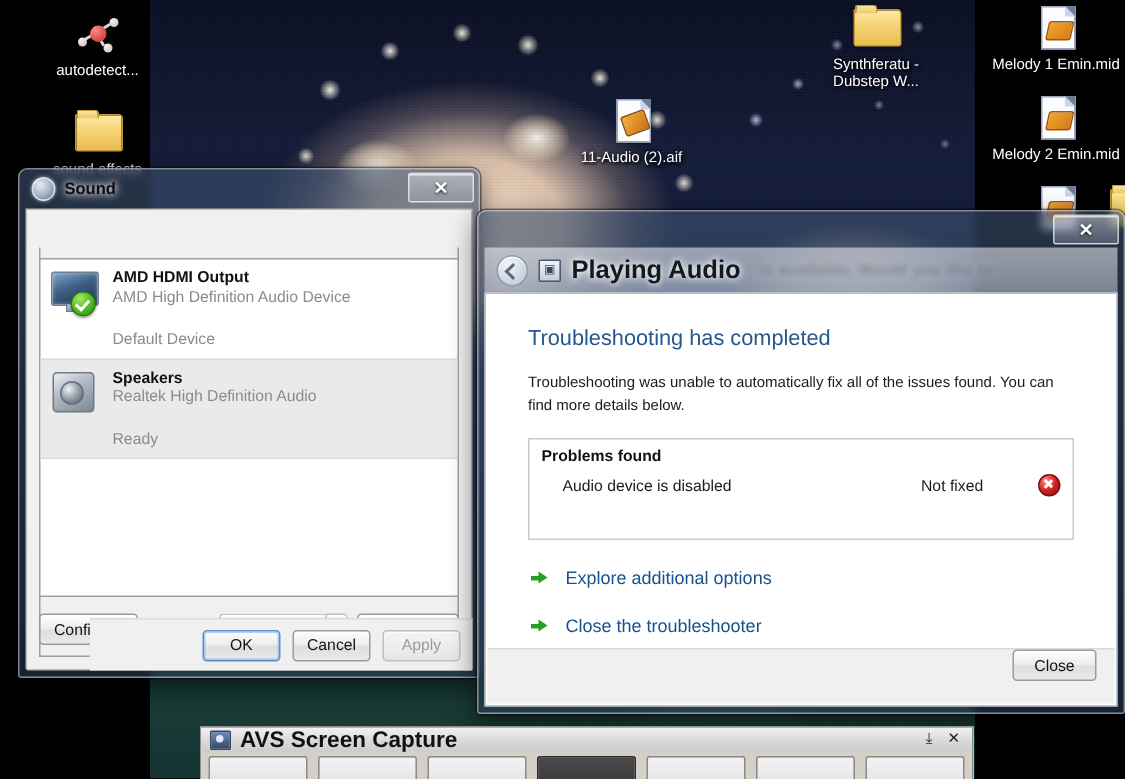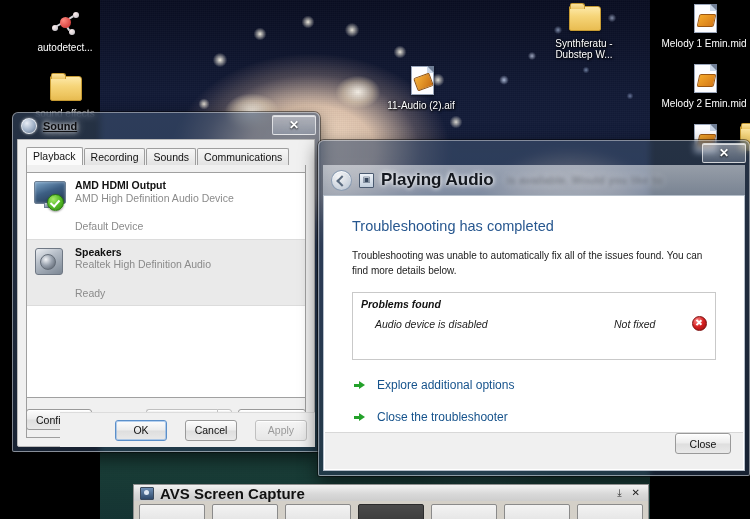--- a/index.html
+++ b/index.html
@@ -83,21 +83,21 @@
   .titlebar .tb-title{font-weight:bold;text-shadow:0 0 4px rgba(255,255,255,.9),0 0 8px rgba(255,255,255,.8);}
   .tb-close{position:absolute;top:2px;right:3px;width:42px;height:18px;border-radius:2px;
     background:linear-gradient(180deg,rgba(250,250,255,.42),rgba(180,195,215,.30));
     border:1px solid rgba(255,255,255,.65);box-shadow:inset 0 1px 0 rgba(255,255,255,.7);
     display:flex;align-items:center;justify-content:center;color:#fff;font-size:12px;font-weight:bold;
     text-shadow:0 1px 2px rgba(0,0,0,.85);cursor:pointer;}
   .win-body{background:#f0f0f0;}
 
   
   #sound-dialog{left:12px;top:112px;width:308px;height:340px;}
-  #sound-dialog .titlebar{padding-left:8px;text-decoration:underline;}
+  #sound-dialog .titlebar{padding-left:8px;}
   #sound-icon{width:14px;height:14px;border-radius:50%;margin-right:6px;flex:none;
     background:radial-gradient(circle at 35% 30%,#e9eef6 0%,#9fb0c6 55%,#5a6b85 100%);
     border:1px solid rgba(255,255,255,.7);box-shadow:0 0 3px rgba(255,255,255,.6);}
   #sound-dialog .win-body{position:absolute;left:4px;right:4px;top:26px;bottom:4px;
     background:#f0f0f0;border:1px solid #b9b9b9;border-radius:0 0 2px 2px;}
   .tabstrip{position:absolute;left:8px;top:7px;right:8px;height:18px;display:flex;align-items:flex-end;
     border-bottom:1px solid #9e9e9e;}
   .tab{font-size:10.5px;color:#111;padding:2px 6px 2px;border:1px solid #9e9e9e;border-bottom:none;
     background:linear-gradient(180deg,#f6f6f6,#e3e3e3);margin-right:1px;border-radius:2px 2px 0 0;
     cursor:pointer;line-height:12px;}
@@ -134,21 +134,21 @@
     box-shadow:inset 0 1px 0 rgba(255,255,255,.9);cursor:pointer;padding:0 9px;display:inline-flex;
     align-items:center;justify-content:center;box-sizing:border-box;}
   .btn:disabled,.btn.disabled{color:#9a9a9a;cursor:default;
     background:linear-gradient(180deg,#f5f5f5,#e6e6e6);border-color:#c0c0c0;}
   .btn.default{border-color:#5b8fc9;box-shadow:inset 0 0 0 1px rgba(120,170,225,.55),inset 0 1px 0 rgba(255,255,255,.9);}
   .split{display:inline-flex;height:21px;vertical-align:top;}
   .split .main{border-right:none;border-radius:3px 0 0 3px;}
   .split .arrow{width:15px;border-radius:0 3px 3px 0;padding:0;font-size:8px;}
   .dlg-footer{position:absolute;left:4px;right:4px;bottom:4px;height:34px;
     background:#f0f0f0;border-top:1px solid #dcdcdc;display:flex;align-items:center;
-    justify-content:flex-end;gap:18px;padding-right:8px;margin-left:43px;}
+    justify-content:flex-end;gap:8px;padding-right:8px;margin-left:43px;}
 
   
   #troubleshooter{left:318px;top:140px;width:432px;height:336px;}
   #troubleshooter .titlebar{height:24px;}
   .ts-header{position:absolute;left:4px;right:4px;top:24px;height:30px;
     background:linear-gradient(180deg,rgba(245,248,252,.55),rgba(225,234,245,.45));
     display:flex;align-items:center;gap:7px;padding-left:8px;box-sizing:border-box;}
   .back-btn{width:19px;height:19px;border-radius:50%;flex:none;position:relative;
     background:radial-gradient(circle at 35% 28%,rgba(255,255,255,.85),rgba(190,205,222,.65));
     border:1px solid rgba(120,140,165,.8);box-shadow:inset 0 1px 0 rgba(255,255,255,.9);cursor:pointer;}
@@ -159,21 +159,21 @@
     display:flex;align-items:center;justify-content:center;line-height:1;}
   .ts-crumb{font-size:17px;font-weight:bold;color:#14181f;
     text-shadow:0 0 4px rgba(255,255,255,.95),0 0 7px rgba(255,255,255,.75);}
   .ts-crumb-blur{font-size:11px;font-weight:bold;color:rgba(30,38,50,.45);filter:blur(2.2px);
     margin-left:6px;text-shadow:0 0 6px rgba(255,255,255,.7);}
   #troubleshooter .win-body{position:absolute;left:4px;right:4px;top:54px;bottom:4px;background:#fff;
     border:1px solid #b6bfca;box-sizing:border-box;}
   .ts-h1{font-size:14.5px;color:#27578f;margin:22px 0 0 28px;font-weight:normal;}
   .ts-p{font-size:10px;color:#1b1b1b;margin:14px 28px 0 28px;line-height:15px;}
   .ts-box{margin:14px 28px 0 28px;border:1px solid #c9c9c9;background:#fff;height:68px;
-    padding:5px 8px 0;box-sizing:border-box;position:relative;font-style:italic;}
+    padding:5px 8px 0;box-sizing:border-box;position:relative;}
   .ts-box-title{font-size:10.5px;font-weight:bold;color:#111;}
   .ts-prob-row{display:flex;align-items:center;margin-top:6px;padding-left:14px;}
   .ts-prob-name{font-size:10.5px;color:#1b1b1b;flex:1;}
   .ts-prob-state{font-size:10.5px;color:#1b1b1b;width:78px;}
   .err-badge{width:13px;height:13px;border-radius:50%;flex:none;position:relative;
     background:radial-gradient(circle at 34% 28%,#ff8c8c 0%,#d42020 50%,#8e0f0f 100%);
     border:1px solid #7d0d0d;}
   .err-badge:before,.err-badge:after{content:"";position:absolute;left:5px;top:2px;width:1.5px;height:7px;background:#fff;}
   .err-badge:before{transform:rotate(45deg);}
   .err-badge:after{transform:rotate(-45deg);}
@@ -284,26 +284,20 @@
 </div>
 
 <div class="win aero-frame" id="sound-dialog">
   <div class="titlebar">
     <span id="sound-icon"></span>
     <span class="tb-title">Sound</span>
     <span class="tb-close">✕</span>
   </div>
 
   <div class="win-body">
-    <div class="tabstrip">
-      <span class="tab active">Playback</span>
-      <span class="tab">Recording</span>
-      <span class="tab">Sounds</span>
-      <span class="tab">Communications</span>
-    </div>
 
     <div class="tab-panel">
       <div class="panel-label">Select a playback device below to modify its settings:</div>
     </div>
 
     <div class="devlist">
       <div class="devrow">
         <span class="dev-icon">
           <span class="monitor"></span>
           <span class="check-badge"></span>

